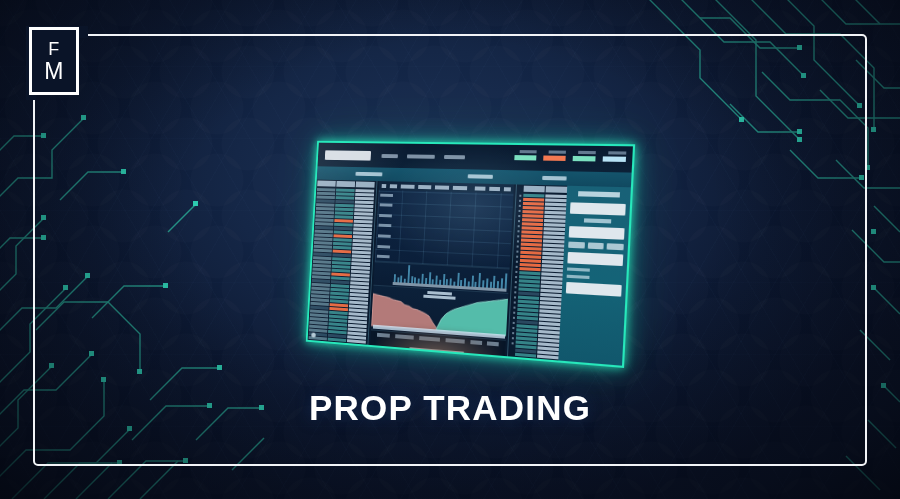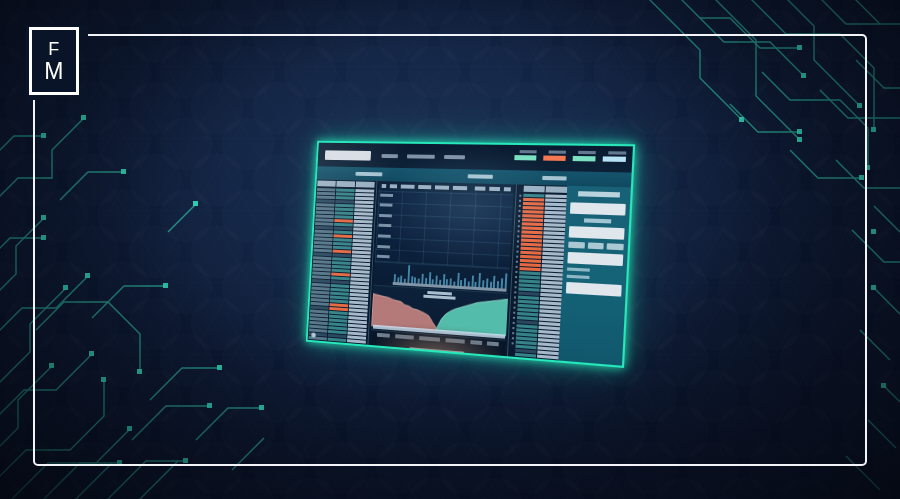--- a/index.html
+++ b/index.html
@@ -1007,13 +1007,14 @@
           <i class="spacer"></i>
         </div>
       </div>
 
       <div class="hand"></div>
       <div class="scr-dot"></div>
       <div class="glare"></div>
     </div>
   </div>
 
+  <div class="title">PROP TRADING</div>
 </div>
 
 </body></html>

